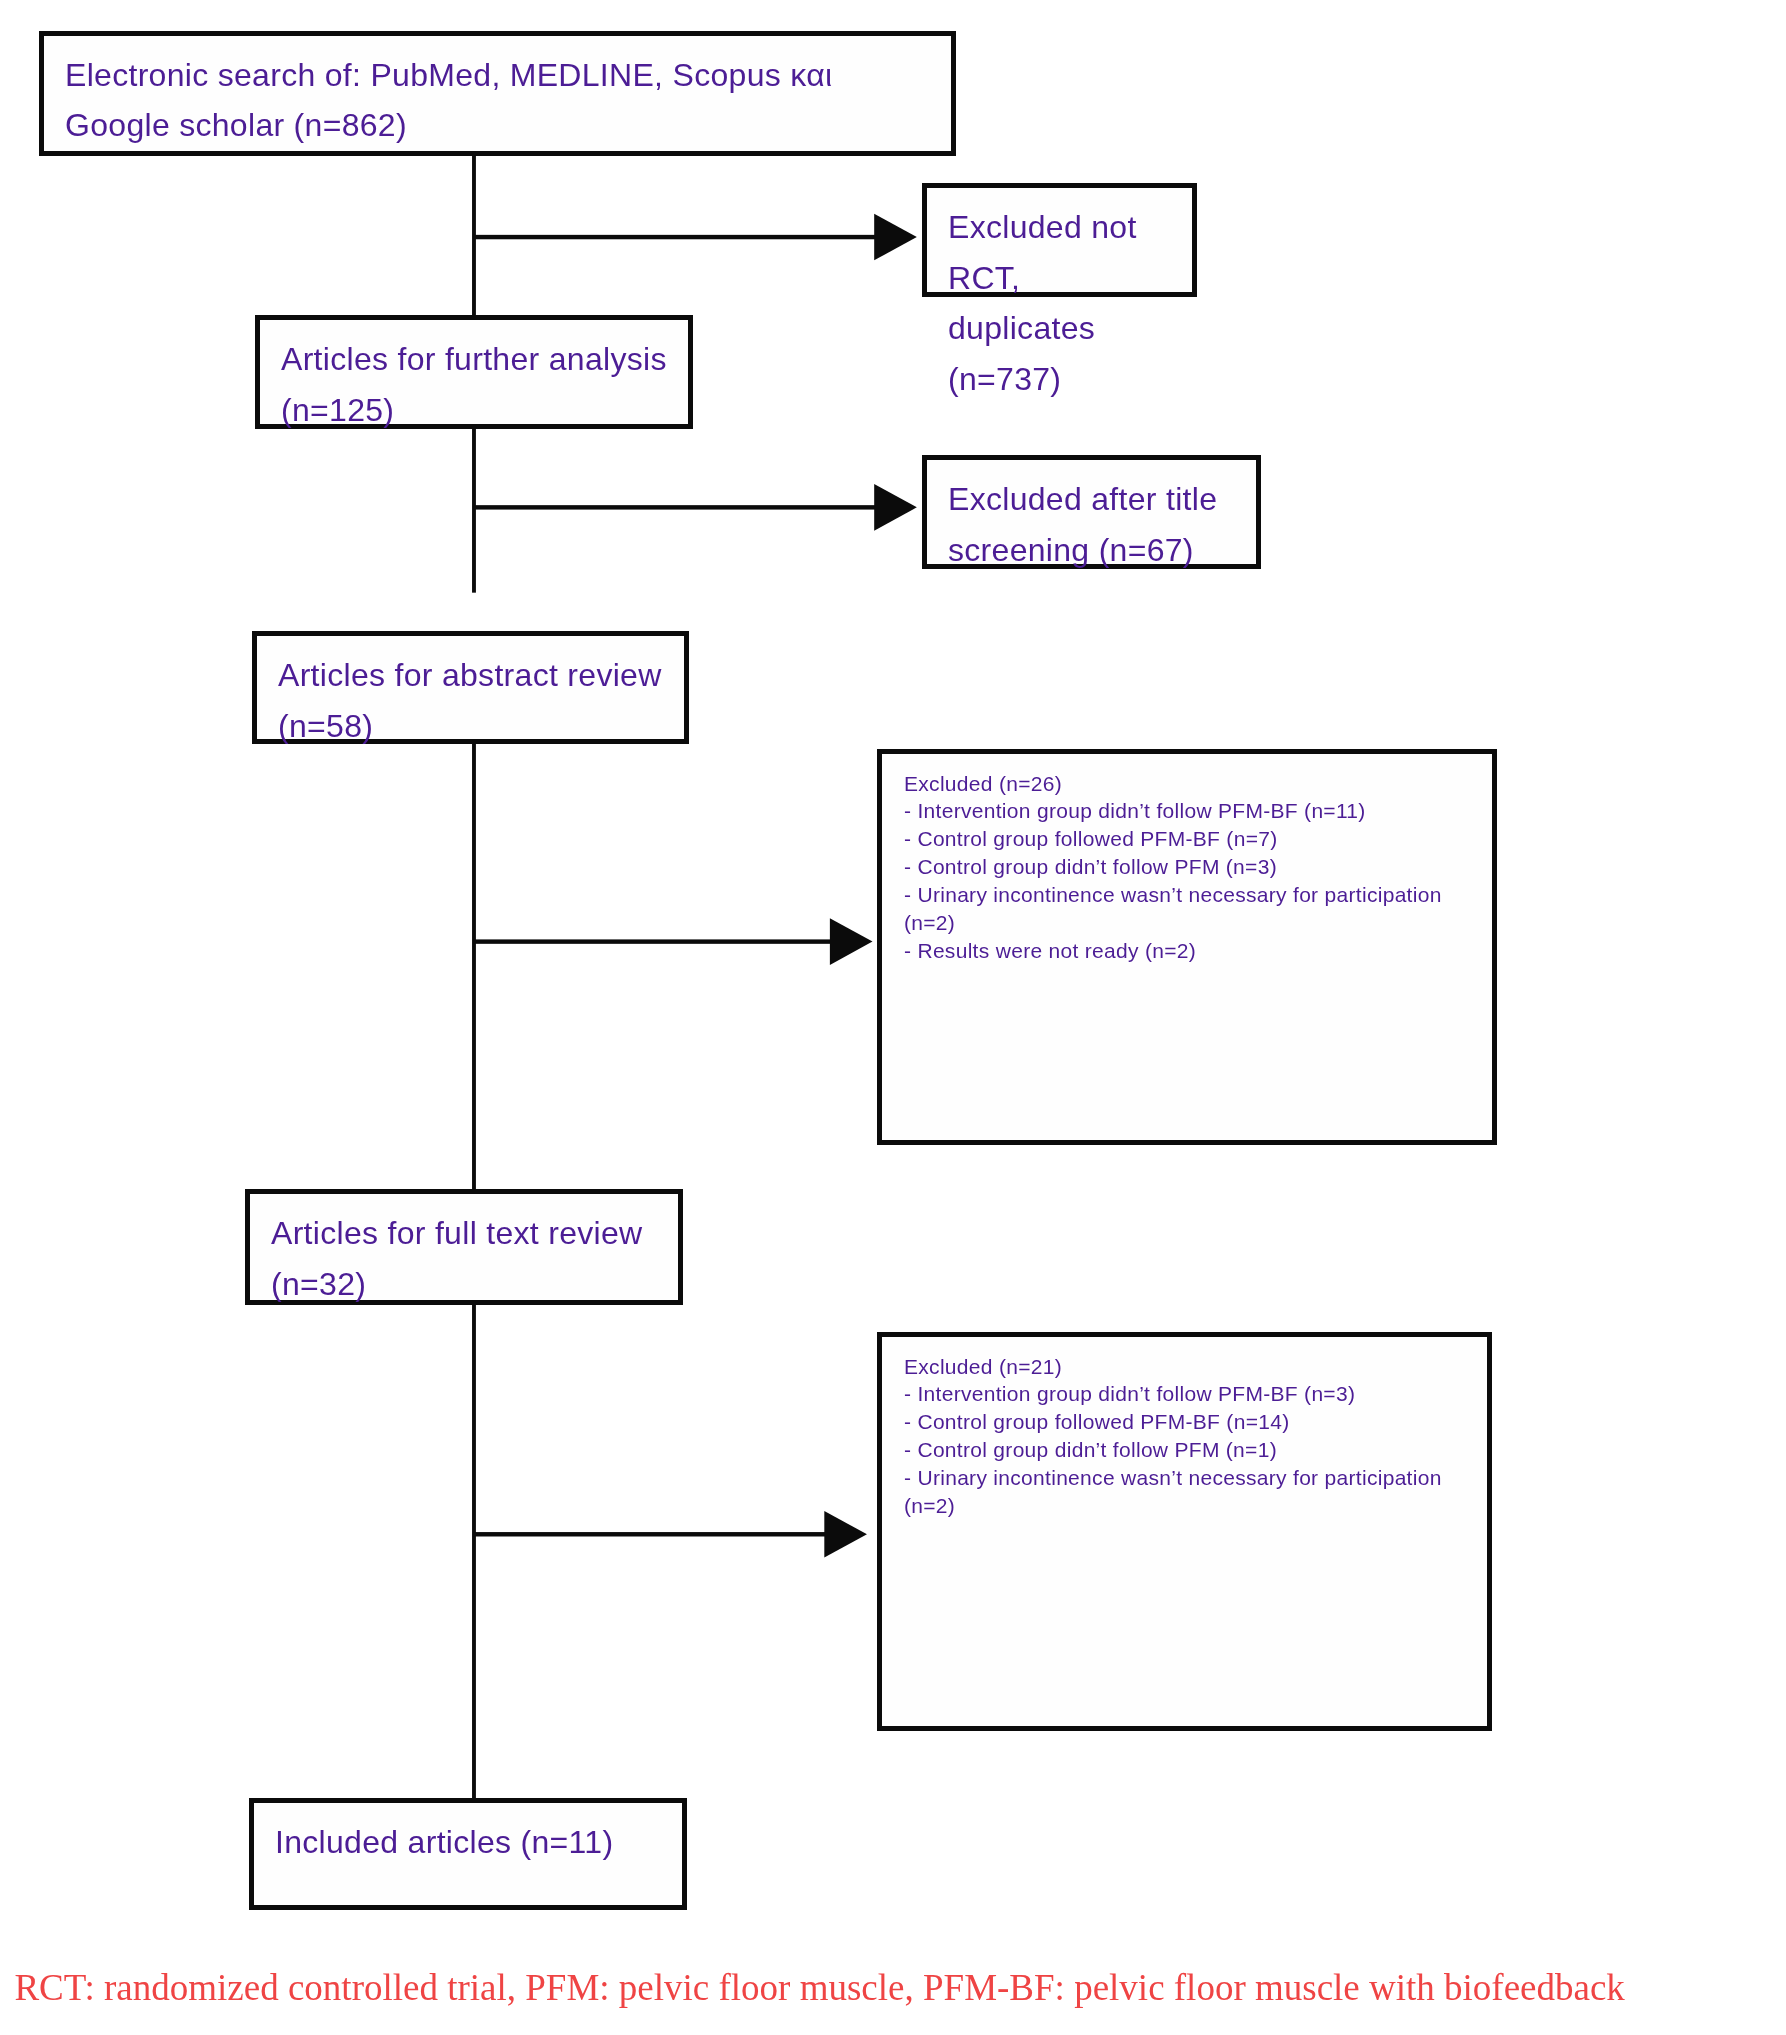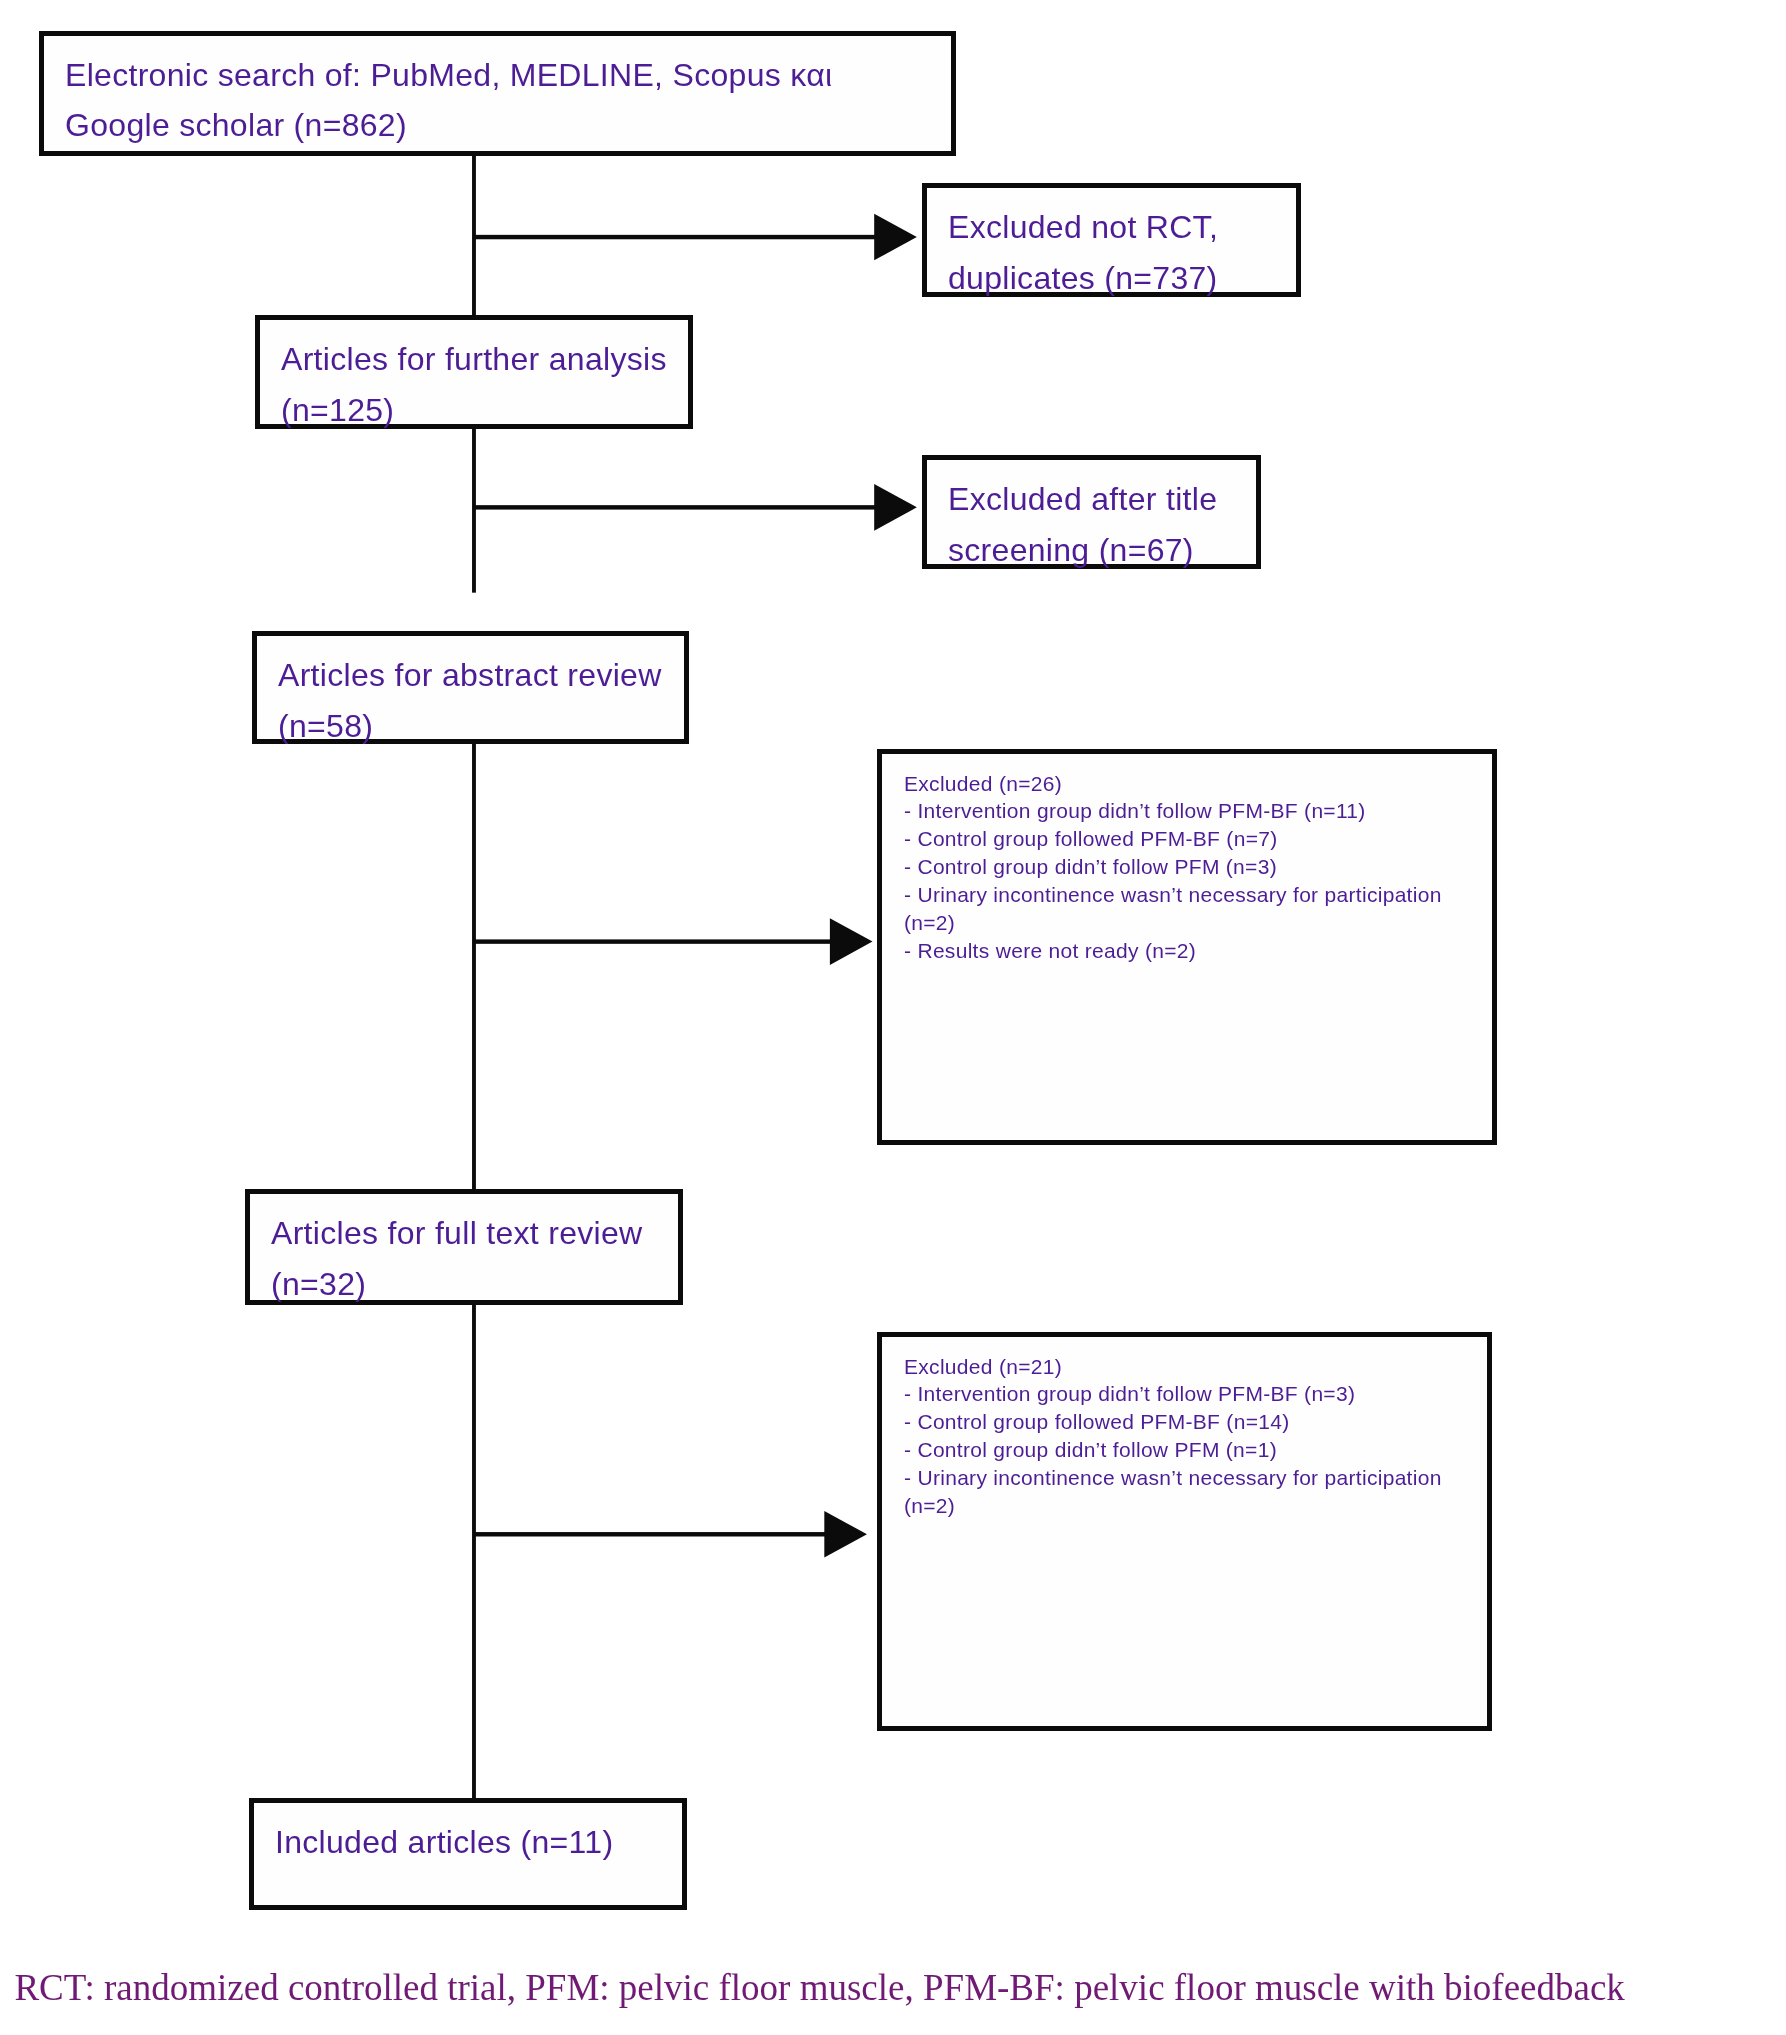--- a/index.html
+++ b/index.html
@@ -41,21 +41,21 @@
     pointer-events: none;
   }
   #footer-note {
     position: absolute;
     left: 14.4px;
     top: 1966px;
     width: 1767px;
     font-family: "Liberation Serif", serif;
     font-size: 37px;
     line-height: 1.2;
-    color: #701a75;
+    color: #ef4444;
     white-space: nowrap;
   }
 </style>
 </head>
 <body>
 
 <div id="page">
 
   <svg id="connectors" viewBox="0 0 3224 3674" xmlns="http://www.w3.org/2000/svg">
 
@@ -87,21 +87,21 @@
     <g>
       <rect x="855" y="2766" width="640" height="8" fill="#0b0b0b"></rect>
       <polygon points="1565,2770 1488,2728 1488,2812" fill="#0b0b0b"></polygon>
     </g>
   </svg>
 
   <div class="box" style="left:39px; top:30.5px; width:917px; height:125px;">
     <span>Electronic search of: PubMed, MEDLINE, Scopus και Google scholar (n=862)</span>
   </div>
 
-  <div class="box" style="left:922px; top:183px; width:379px; height:114px;">
+  <div class="box" style="left:922px; top:183px; width:275px; height:114px;">
     <span>Excluded not RCT, duplicates (n=737)</span>
   </div>
 
   <div class="box" style="left:255px; top:315px; width:438px; height:114px;">
     <span>Articles for further analysis (n=125)</span>
   </div>
 
   <div class="box" style="left:922px; top:455px; width:339px; height:114px;">
     <span>Excluded after title screening (n=67)</span>
   </div>

